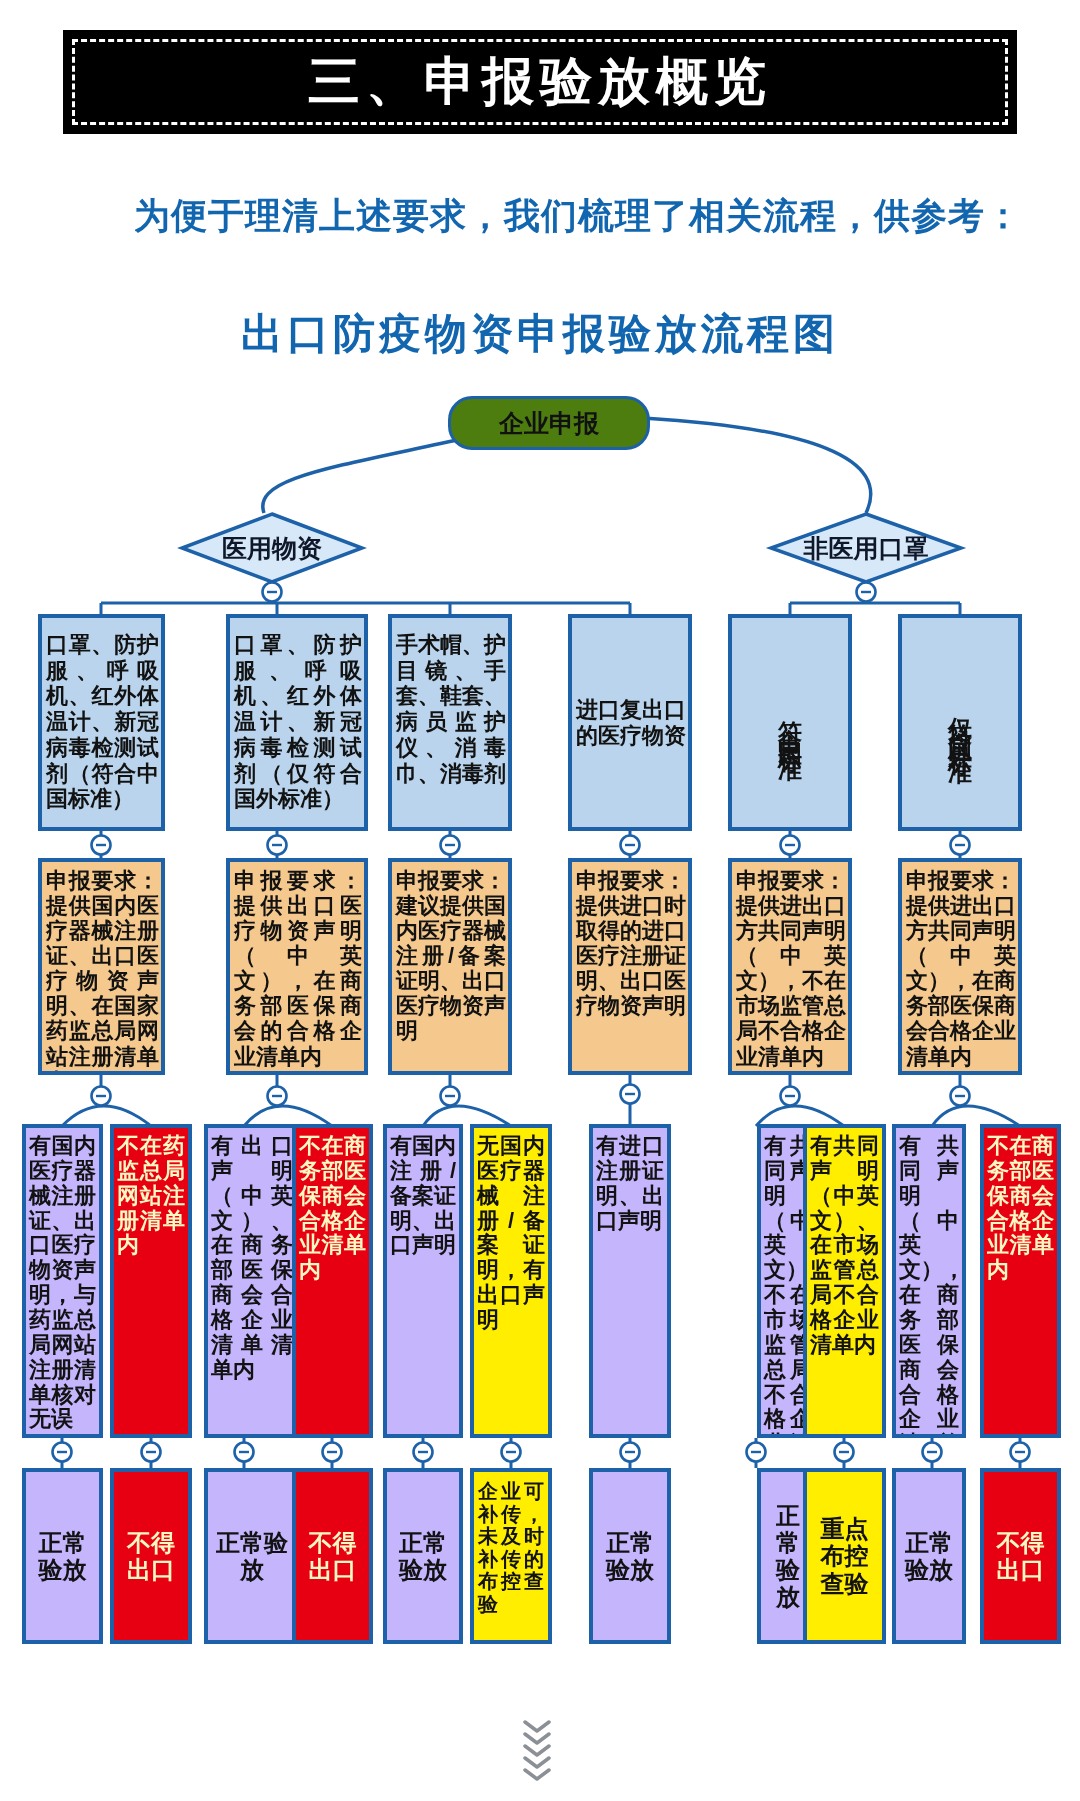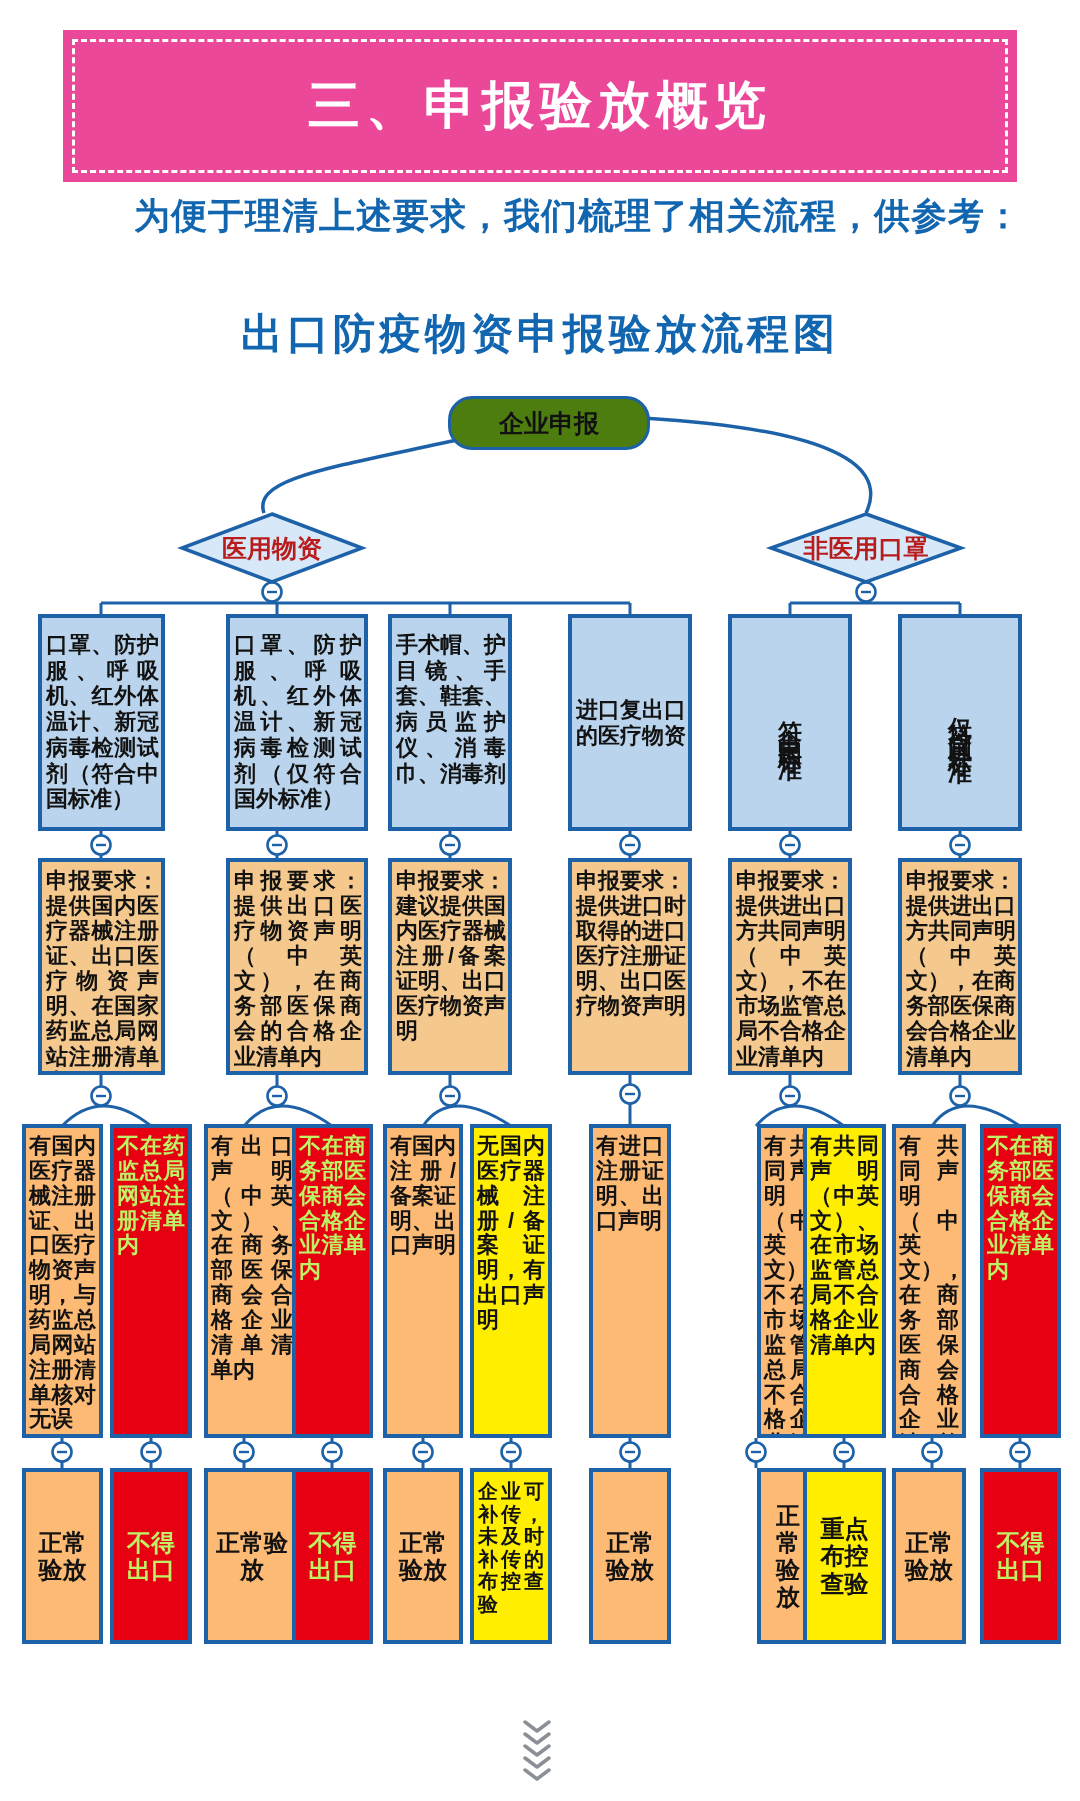--- a/index.html
+++ b/index.html
@@ -1,34 +1,34 @@
 <!DOCTYPE html>
 <html><head>
 <meta charset="utf-8">
 <style>
   html,body{margin:0;padding:0;background:#ffffff;}
   body{font-family:"Liberation Sans","DejaVu Sans",sans-serif;}
   #canvas{position:relative;width:1080px;height:1801px;background:#ffffff;overflow:hidden;}
 
   
-  .banner{position:absolute;left:63px;top:30px;width:954px;height:152px;background:#ec4899;}
+  .banner{position:absolute;left:63px;top:30px;width:954px;height:104px;background:#000000;}
   .banner-inner{position:absolute;left:9px;top:9px;right:9px;bottom:9px;border:3px dashed #ffffff;
     display:flex;align-items:center;justify-content:center;}
   .banner-title{color:#ffffff;font-size:52px;font-weight:700;letter-spacing:6px;}
   .intro{position:absolute;left:0;top:192px;width:100%;text-align:center;
     color:#1266af;font-size:36px;font-weight:700;letter-spacing:1px;margin-left:38px;}
   .ftitle{position:absolute;left:0;top:306px;width:100%;text-align:center;
     color:#1266af;font-size:42px;font-weight:700;letter-spacing:4px;}
 
   
   .node{position:absolute;left:448px;top:396px;width:196px;height:48px;background:#4d7c0f;
     border:3px solid #1d61a8;border-radius:24px;display:flex;align-items:center;justify-content:center;
     font-size:25px;font-weight:600;color:#111;z-index:2;}
   .dlabel{position:absolute;display:flex;align-items:center;justify-content:center;
-    font-size:25px;font-weight:600;color:#b91c1c;z-index:2;}
+    font-size:25px;font-weight:600;color:#0f172a;z-index:2;}
   .dleft{left:182px;top:516px;width:180px;height:64px;}
   .dright{left:771px;top:516px;width:190px;height:64px;}
 
   svg.wires{position:absolute;left:0;top:0;z-index:1;}
 
   
   .box{position:absolute;box-sizing:border-box;border:4px solid #1d61a8;color:#121212;
     font-weight:600;text-align:justify;overflow:hidden;z-index:2;}
   .r1{top:614px;height:217px;background:#b9d4ec;font-size:22px;line-height:1.17;padding:14px 2px 4px 4px;}
   .r2{top:858px;height:217px;background:#f5c98d;font-size:22px;line-height:1.14;padding:6px 2px 2px 4px;}
@@ -42,21 +42,21 @@
   .c1{left:38px;width:127px;} .c2{left:226px;width:142px;} .c3{left:388px;width:124px;}
   .c4{left:568px;width:124px;} .c5{left:728px;width:124px;} .c6{left:898px;width:124px;}
 
   .p1a{left:22px;width:81px;}  .p1b{left:110px;width:82px;}
   .p2a{left:204px;width:96px;} .p2b{left:292px;width:81px;}
   .p3a{left:383px;width:80px;} .p3b{left:470px;width:82px;}
   .p4a{left:589px;width:82px;}
   .p5a{left:716px;width:62px;margin-left:41px;} .p5b{left:803px;width:83px;}
   .p6a{left:892px;width:74px;} .p6b{left:980px;width:81px;}
 
-  .green{background:#fdba74;} .red{background:#e60012;color:#bef264;} .yellow{background:#ffee00;}
+  .green{background:#c4b5fd;} .red{background:#e60012;color:#fef9c3;} .yellow{background:#ffee00;}
 </style>
 </head>
 <body>
 
 <div id="canvas">
 
   <div class="banner">
     <div class="banner-inner">
       <span class="banner-title">三、申报验放概览</span>
     </div>

